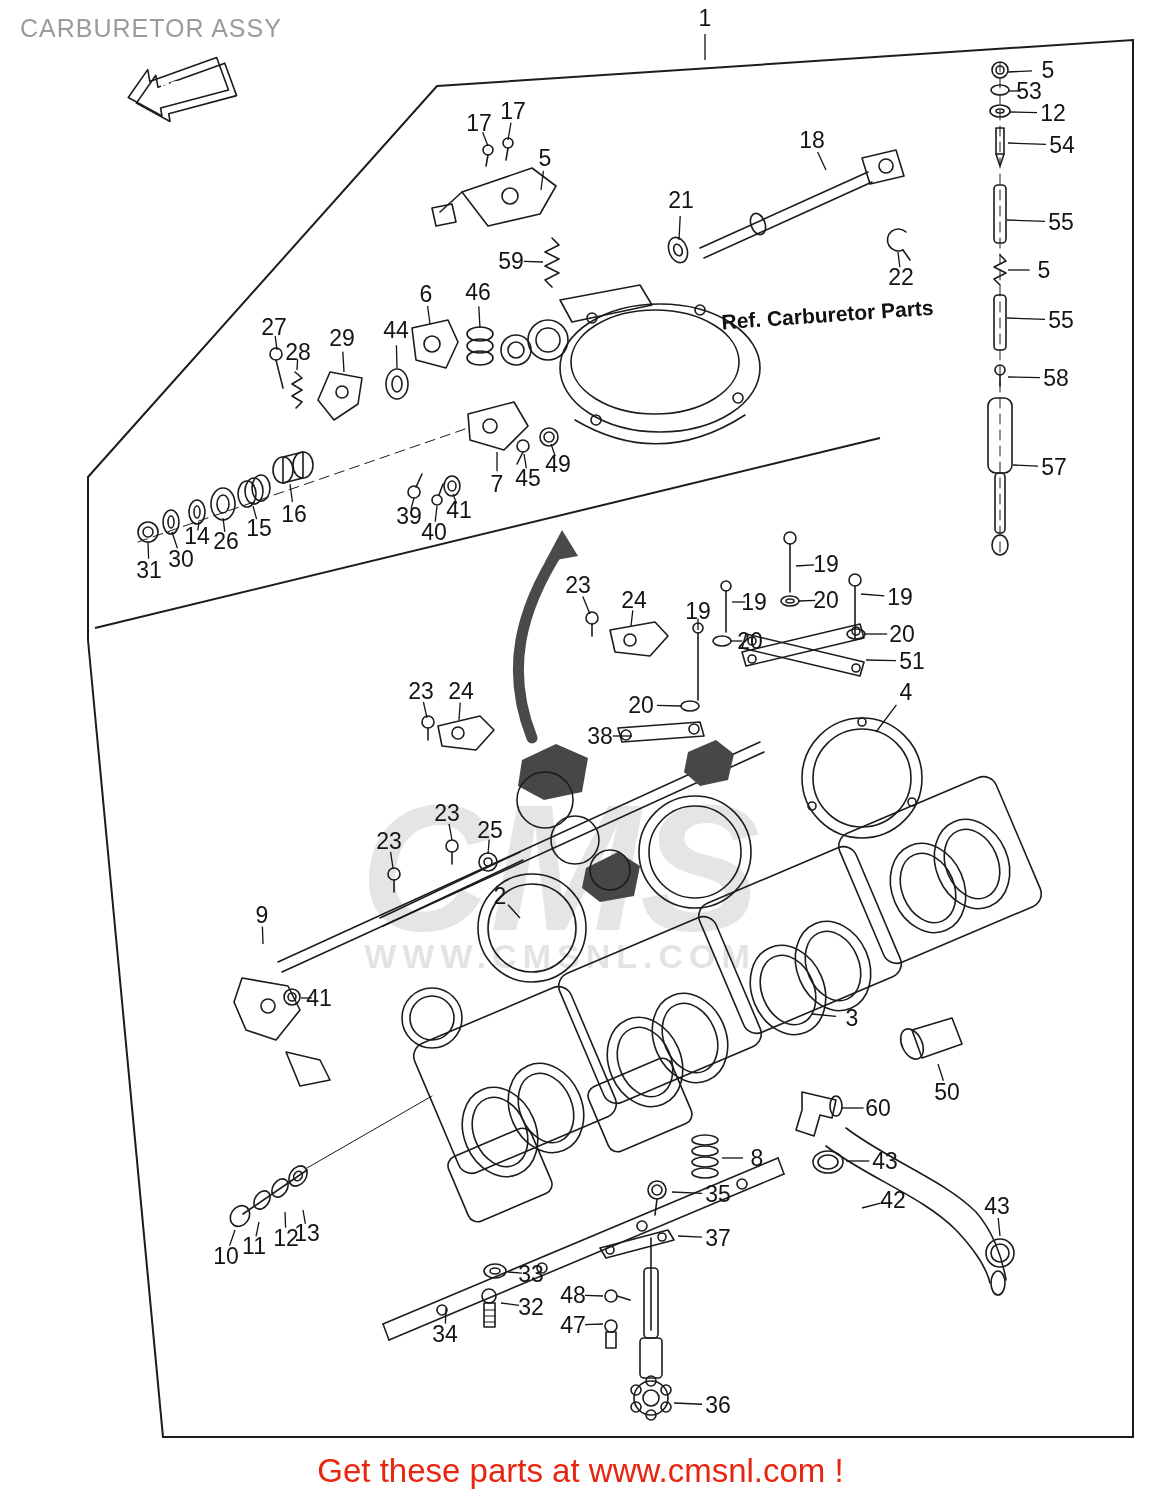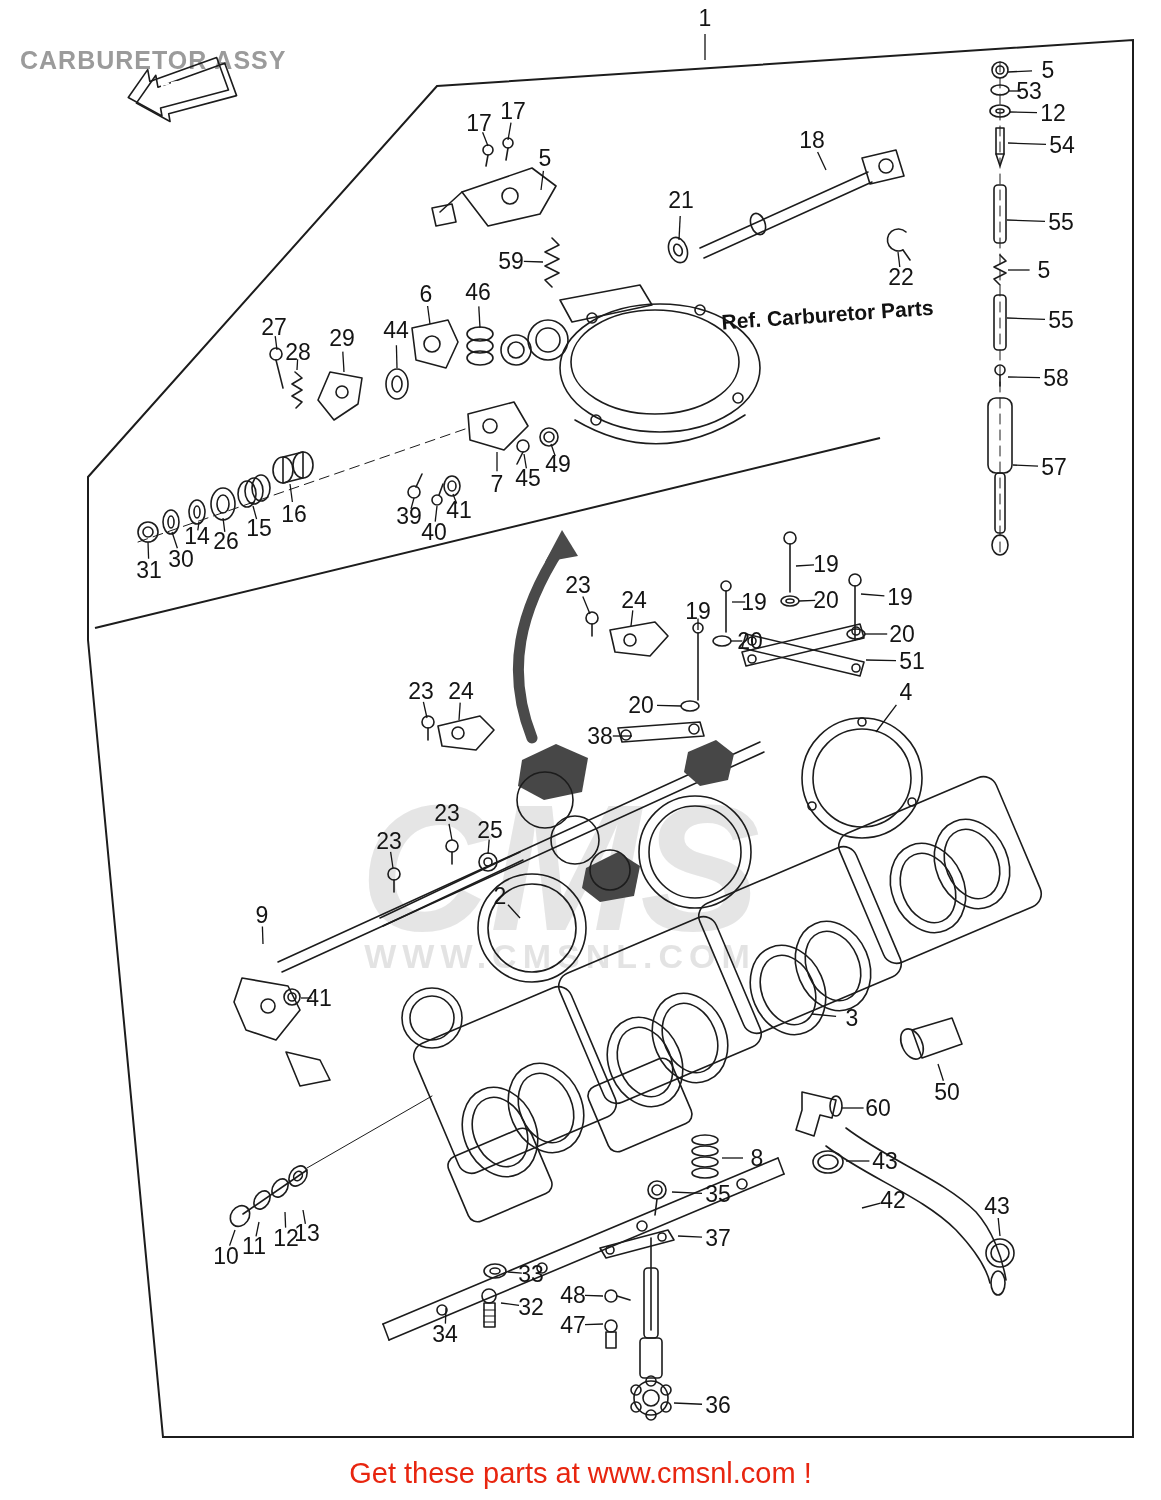--- a/index.html
+++ b/index.html
@@ -1,24 +1,24 @@
 <!DOCTYPE html>
 <html><head>
 <meta charset="utf-8">
 <style>
   * { margin:0; padding:0; box-sizing:border-box; }
   body { background:#ffffff; font-family:"Liberation Sans", sans-serif; }
   .page { position:relative; width:1161px; height:1500px; background:#ffffff; overflow:hidden; }
   .page-title {
     position:absolute; top:14px; left:20px;
-    font-size:25px; letter-spacing:1px; color:#9b9b9b; font-weight:700;margin-top:32px;
+    font-size:25px; letter-spacing:1px; color:#9b9b9b; font-weight:400;
   }
   .footer {
     position:absolute; bottom:10px; left:0; width:100%;
-    text-align:center; font-size:29px; color:#e8250f; font-weight:400;
+    text-align:center; font-size:33px; color:#e8250f; font-weight:400;
     cursor:pointer;
     margin-top:48px;
   }
   svg.diagram { position:absolute; top:0; left:0; }
   .art path, .art line, .art circle, .art ellipse, .art rect, .art polygon, .art polyline {
     stroke:#1c1c1c; stroke-width:1.6; fill:none; stroke-linejoin:round; stroke-linecap:round;
   }
   .art .thin { stroke-width:1; }
   .art .axis { stroke-width:1; stroke-dasharray:10 6; }
   .art .dark { fill:#474747; stroke:none; }

